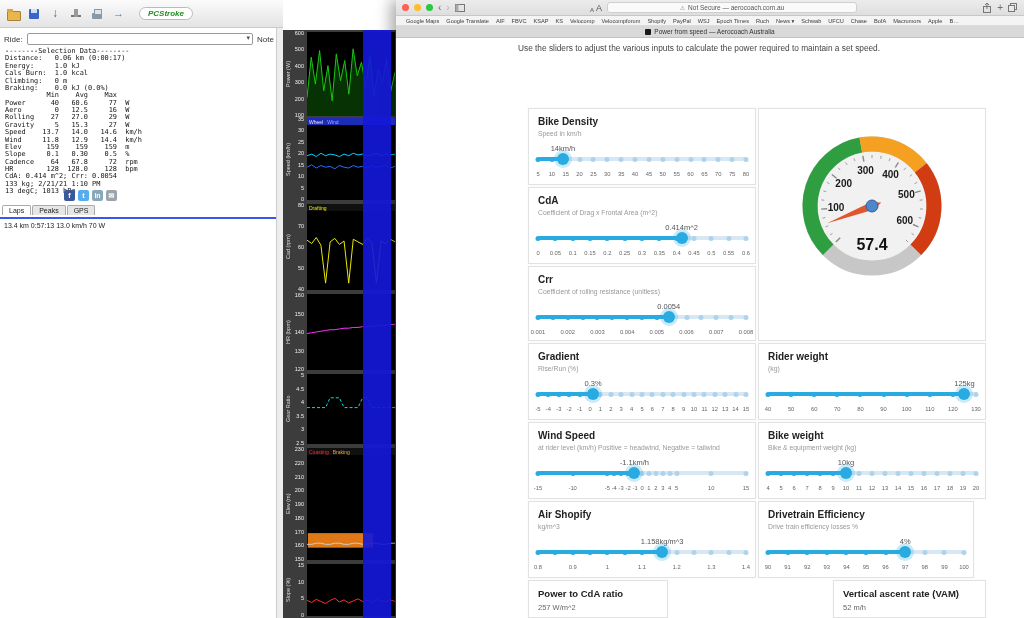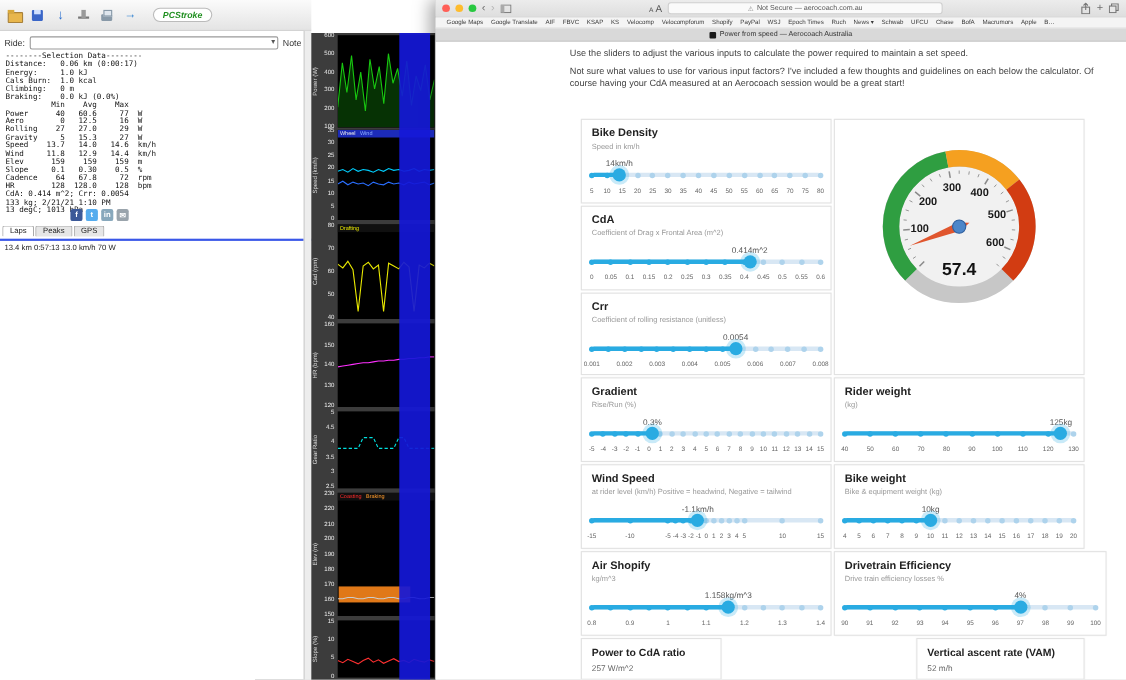--- a/index.html
+++ b/index.html
@@ -329,21 +329,20 @@
       <span>B…</span>
     </div>
 
   <div id="tabbar">
     <span class="favicon"></span>
     <span>Power from speed — Aerocoach Australia</span>
   </div>
 
   <div id="content">
     <p id="intro1">Use the sliders to adjust the various inputs to calculate the power required to maintain a set speed.</p>
-    <p id="intro2">Not sure what values to use for various input factors? I've included a few thoughts and guidelines on each below the calculator. Of course having your CdA measured at an Aerocoach session would be a great start!</p>
 
     <div class="card" style="left:132px;top:70px;width:228px;height:77px">
       <div class="c-title">Bike Density</div>
       <div class="c-sub">Speed in km/h</div>
       <div class="slider">
           <div class="sl-val" style="left:12%">14km/h</div>
           <div class="sl-track">
             <div class="sl-fill" style="width:12%"></div>
             <span class="sl-dot on" style="left:0%"></span>
             <span class="sl-dot on" style="left:6.666666666666667%"></span>
@@ -715,21 +714,21 @@
             <span style="left:68.75%">15</span>
             <span style="left:75%">16</span>
             <span style="left:81.25%">17</span>
             <span style="left:87.5%">18</span>
             <span style="left:93.75%">19</span>
             <span style="left:100%">20</span>
           </div>
         </div>
     </div>
 
-    <div class="card" style="left:362px;top:463px;width:248px;height:77px">
+    <div class="card" style="left:362px;top:463px;width:216px;height:77px">
       <div class="c-title">Drivetrain Efficiency</div>
       <div class="c-sub">Drive train efficiency losses %</div>
       <div class="slider">
           <div class="sl-val" style="left:70%">4%</div>
           <div class="sl-track">
             <div class="sl-fill" style="width:70%"></div>
             <span class="sl-dot on" style="left:0%"></span>
             <span class="sl-dot on" style="left:10%"></span>
             <span class="sl-dot on" style="left:20%"></span>
             <span class="sl-dot on" style="left:30%"></span>
@@ -751,21 +750,21 @@
             <span style="left:50%">95</span>
             <span style="left:60%">96</span>
             <span style="left:70%">97</span>
             <span style="left:80%">98</span>
             <span style="left:90%">99</span>
             <span style="left:100%">100</span>
           </div>
         </div>
     </div>
 
-    <div class="card" style="left:132px;top:542px;width:128px;height:38px">
+    <div class="card" style="left:132px;top:542px;width:140px;height:38px">
       <div class="result-title">Power to CdA ratio</div>
       <div class="result-value">257 W/m^2</div>
     </div>
     <div class="card" style="left:437px;top:542px;width:153px;height:38px">
       <div class="result-title">Vertical ascent rate (VAM)</div>
       <div class="result-value">52 m/h</div>
     </div>
   </div>
 </div>
 

